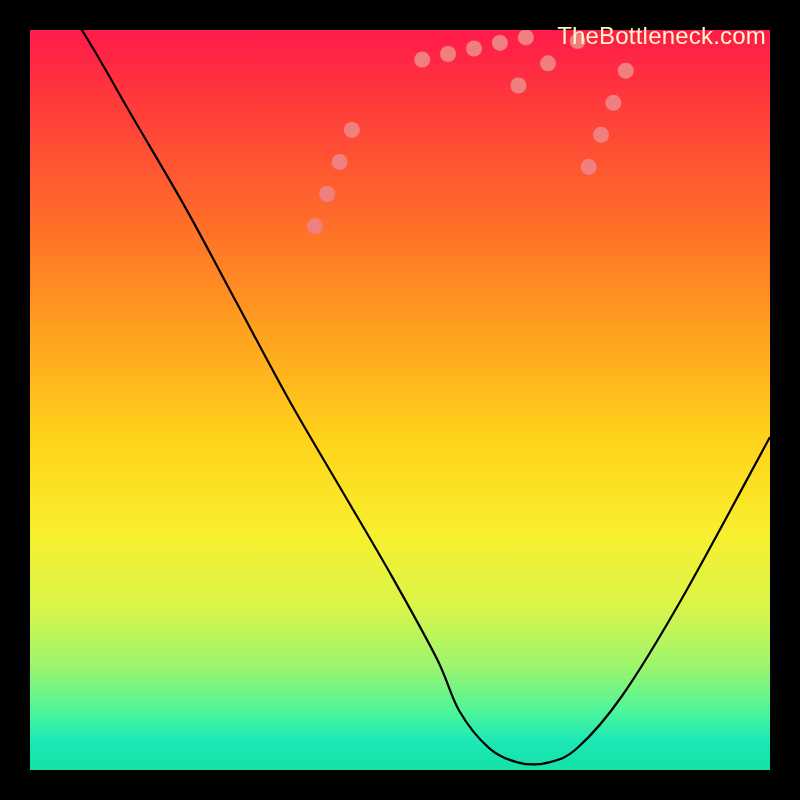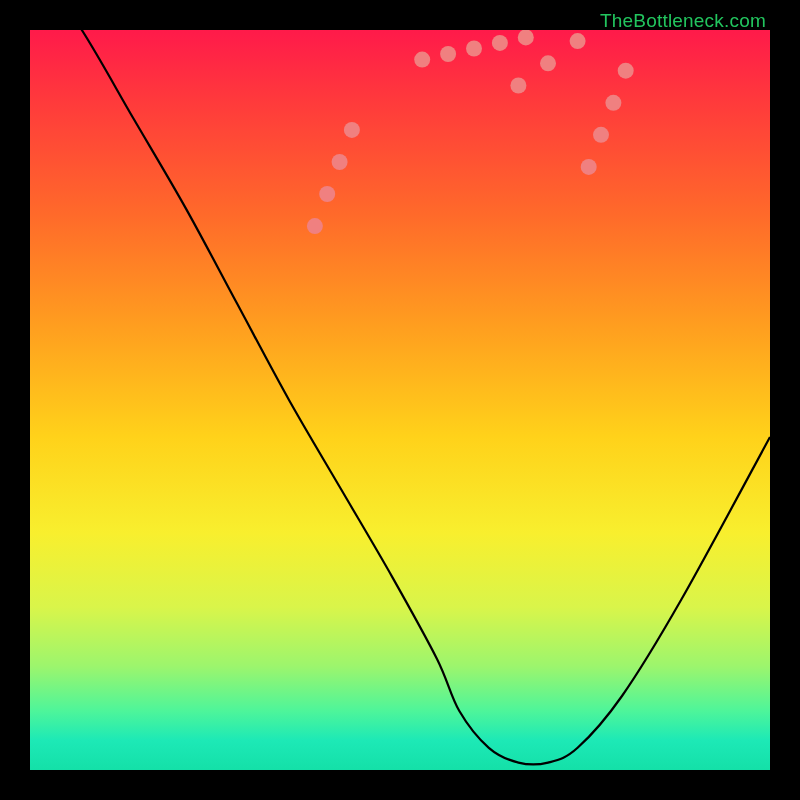--- a/index.html
+++ b/index.html
@@ -33,24 +33,24 @@
       #f8ef2e 68%,
       #d9f54a 78%,
       #9cf56d 86%,
       #4ef59a 92%,
       #1de9b6 96%,
       #14e0a8 100%
     );
   }
   .watermark {
     position: absolute;
-    top: 10px;
+    top: 22px;
     right: 34px;
-    color: #22c55e;
-    font-size: 19px;
+    color: #fef9c3;
+    font-size: 24px;
     font-weight: 500;
     letter-spacing: 0.2px;
     z-index: 5;
   }
   svg.curve {
     position: absolute;
     left: 0;
     top: 0;
     width: 740px;
     height: 740px;

